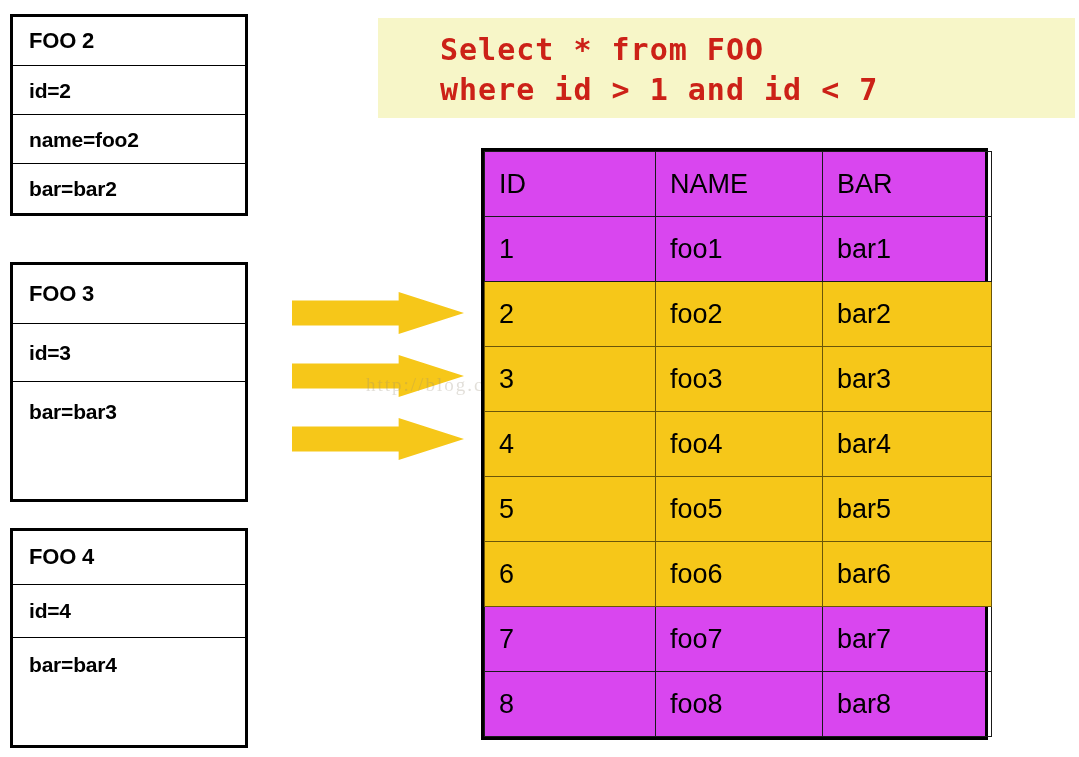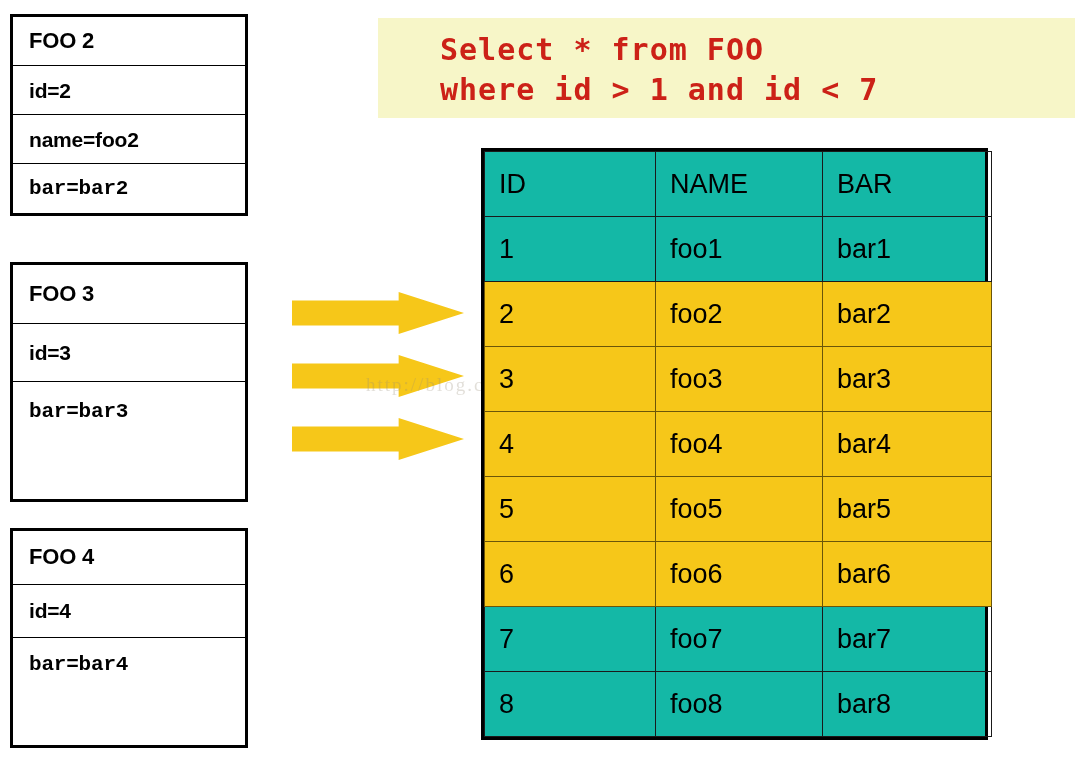--- a/index.html
+++ b/index.html
@@ -40,21 +40,20 @@
     font-size: 21px;
     color: #000000;
     letter-spacing: -0.2px;
     line-height: 1;
   }
   .entity-row.title {
     font-size: 22px;
   }
   .entity-row:last-child {
     border-bottom: none;
-    font-family: Liberation Mono, monospace;
   }
 
   
   .sql-banner {
     position: absolute;
     left: 360px;
     top: 18px;
     width: 697px;
     height: 100px;
     background: #f7f6c8;
@@ -101,21 +100,21 @@
 
   
   .result-table {
     position: absolute;
     left: 481px;
     top: 148px;
     width: 507px;
     border: 3px solid #000000;
     box-sizing: border-box;
     border-collapse: collapse;
-    background: #14b8a6;
+    background: #d946ef;
   }
   .result-table table {
     border-collapse: collapse;
     width: 100%;
     table-layout: fixed;
   }
   .result-table th,
   .result-table td {
     border: 1.5px solid #1a1a1a;
     font-weight: normal;

